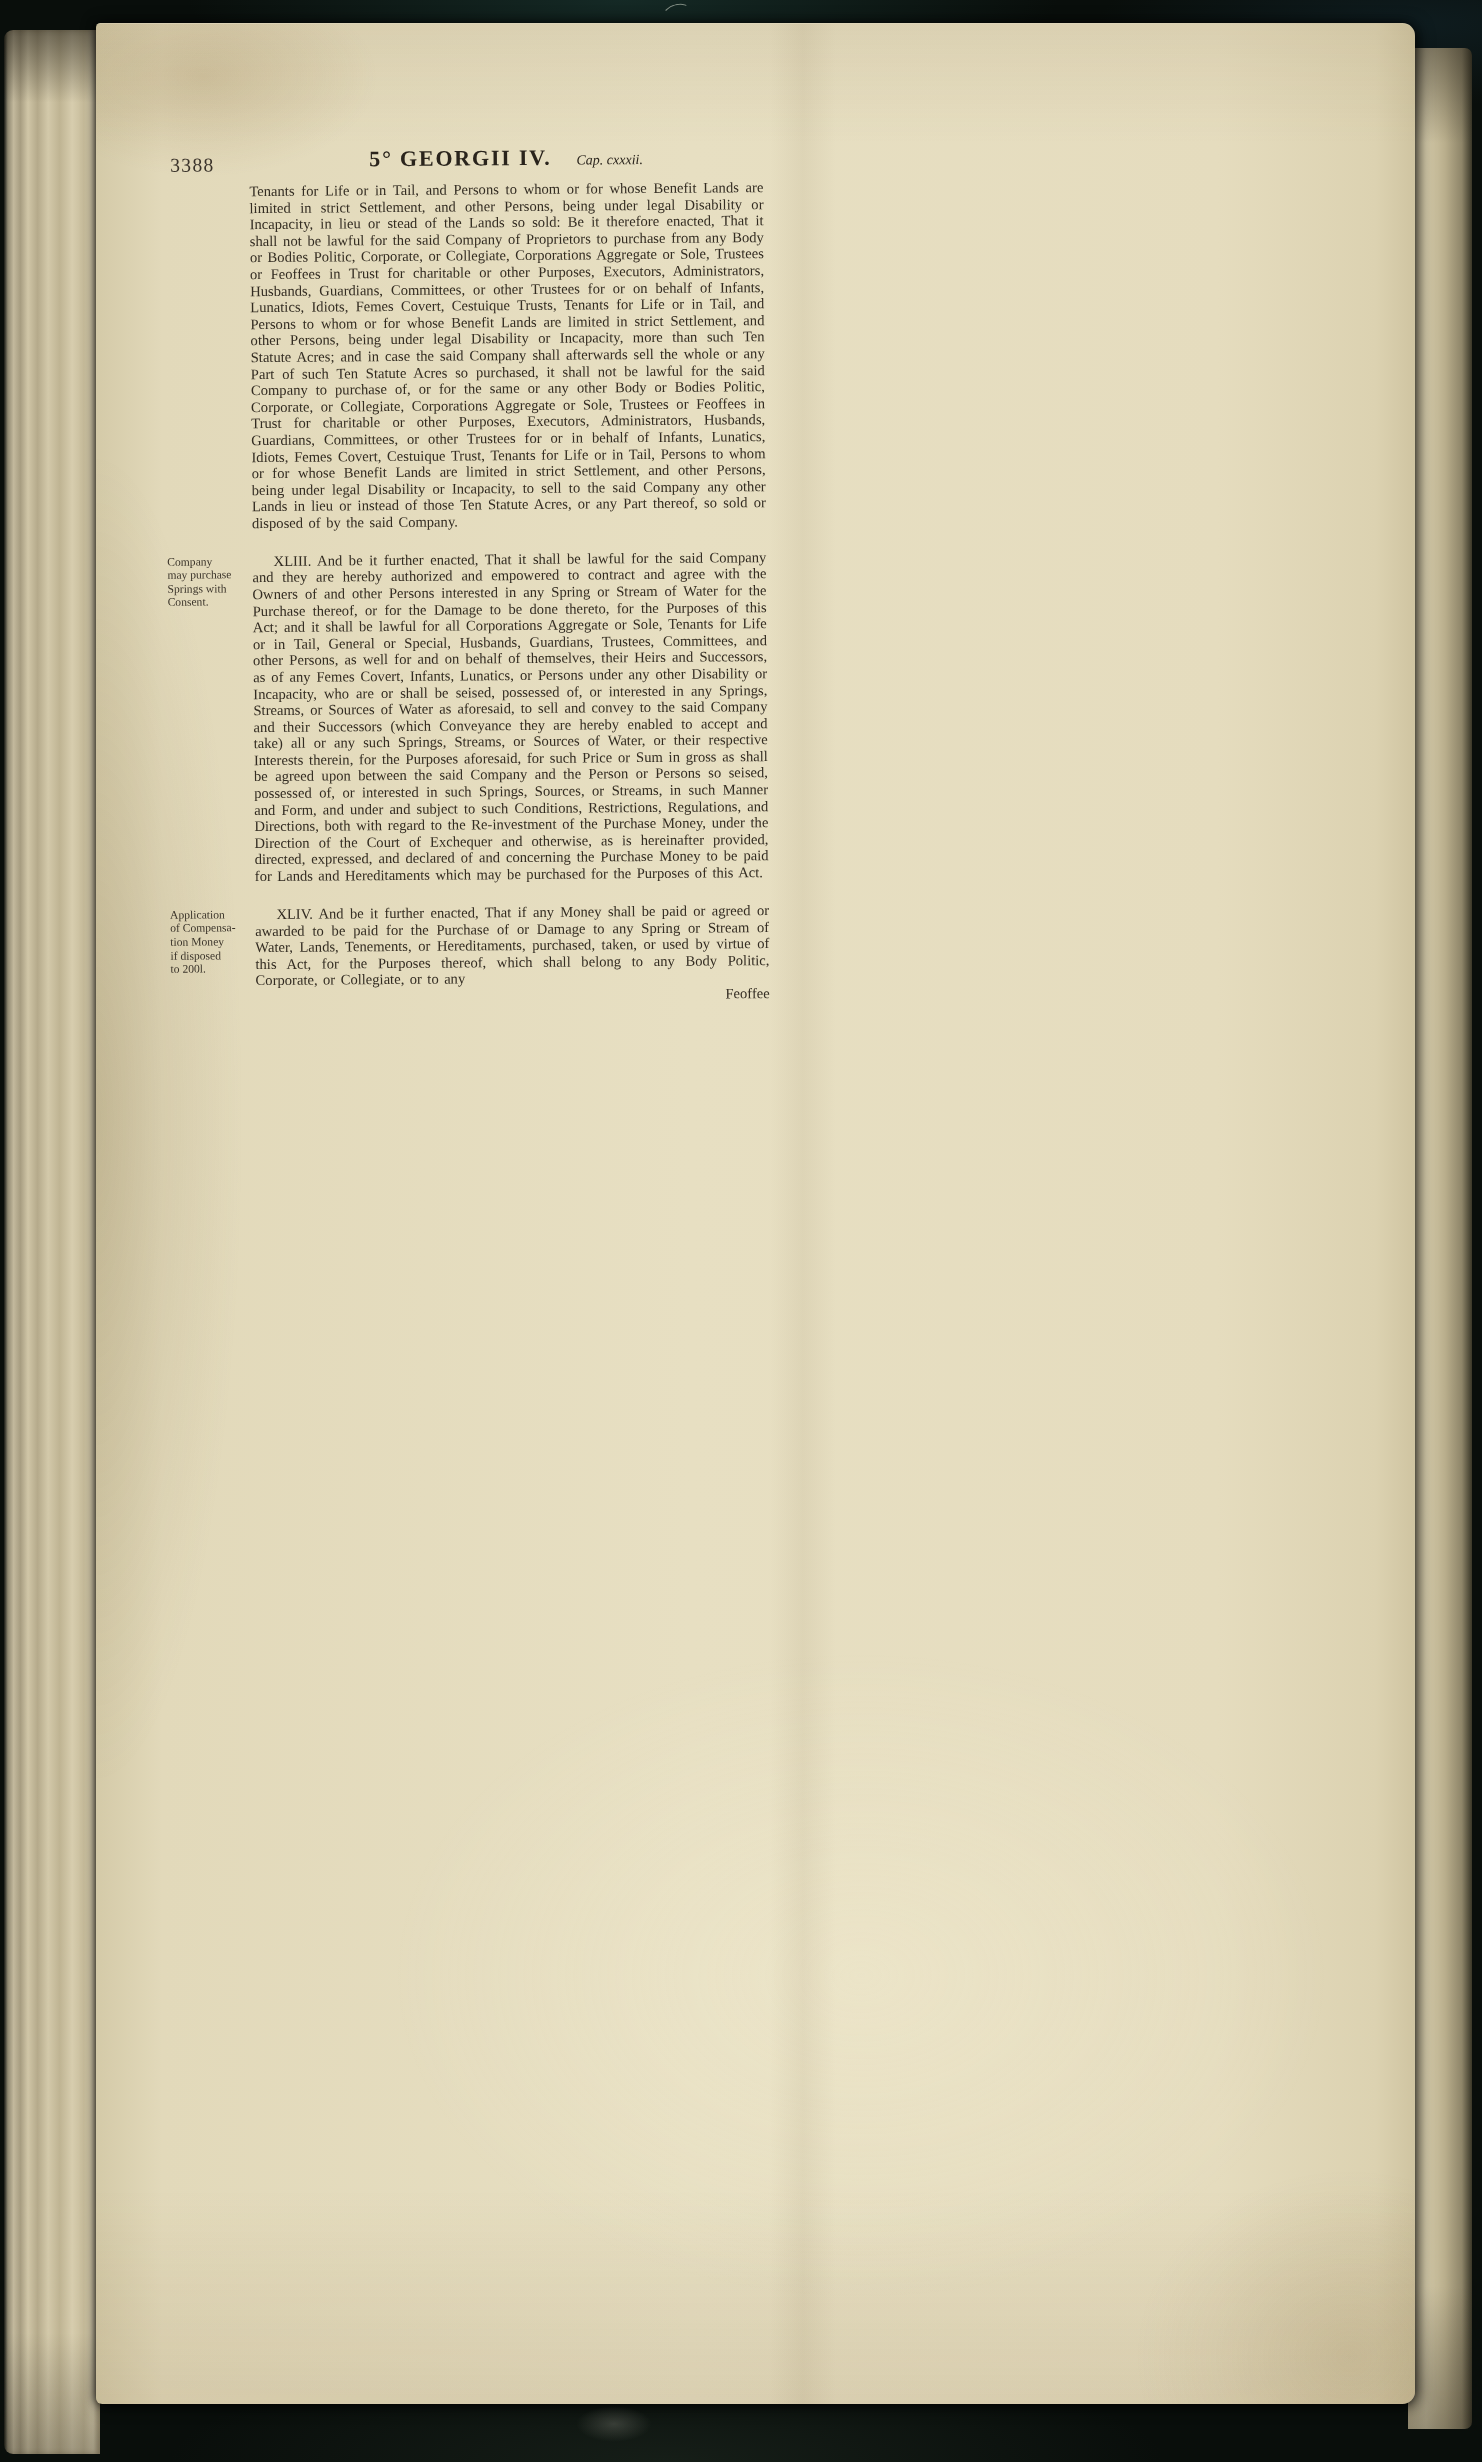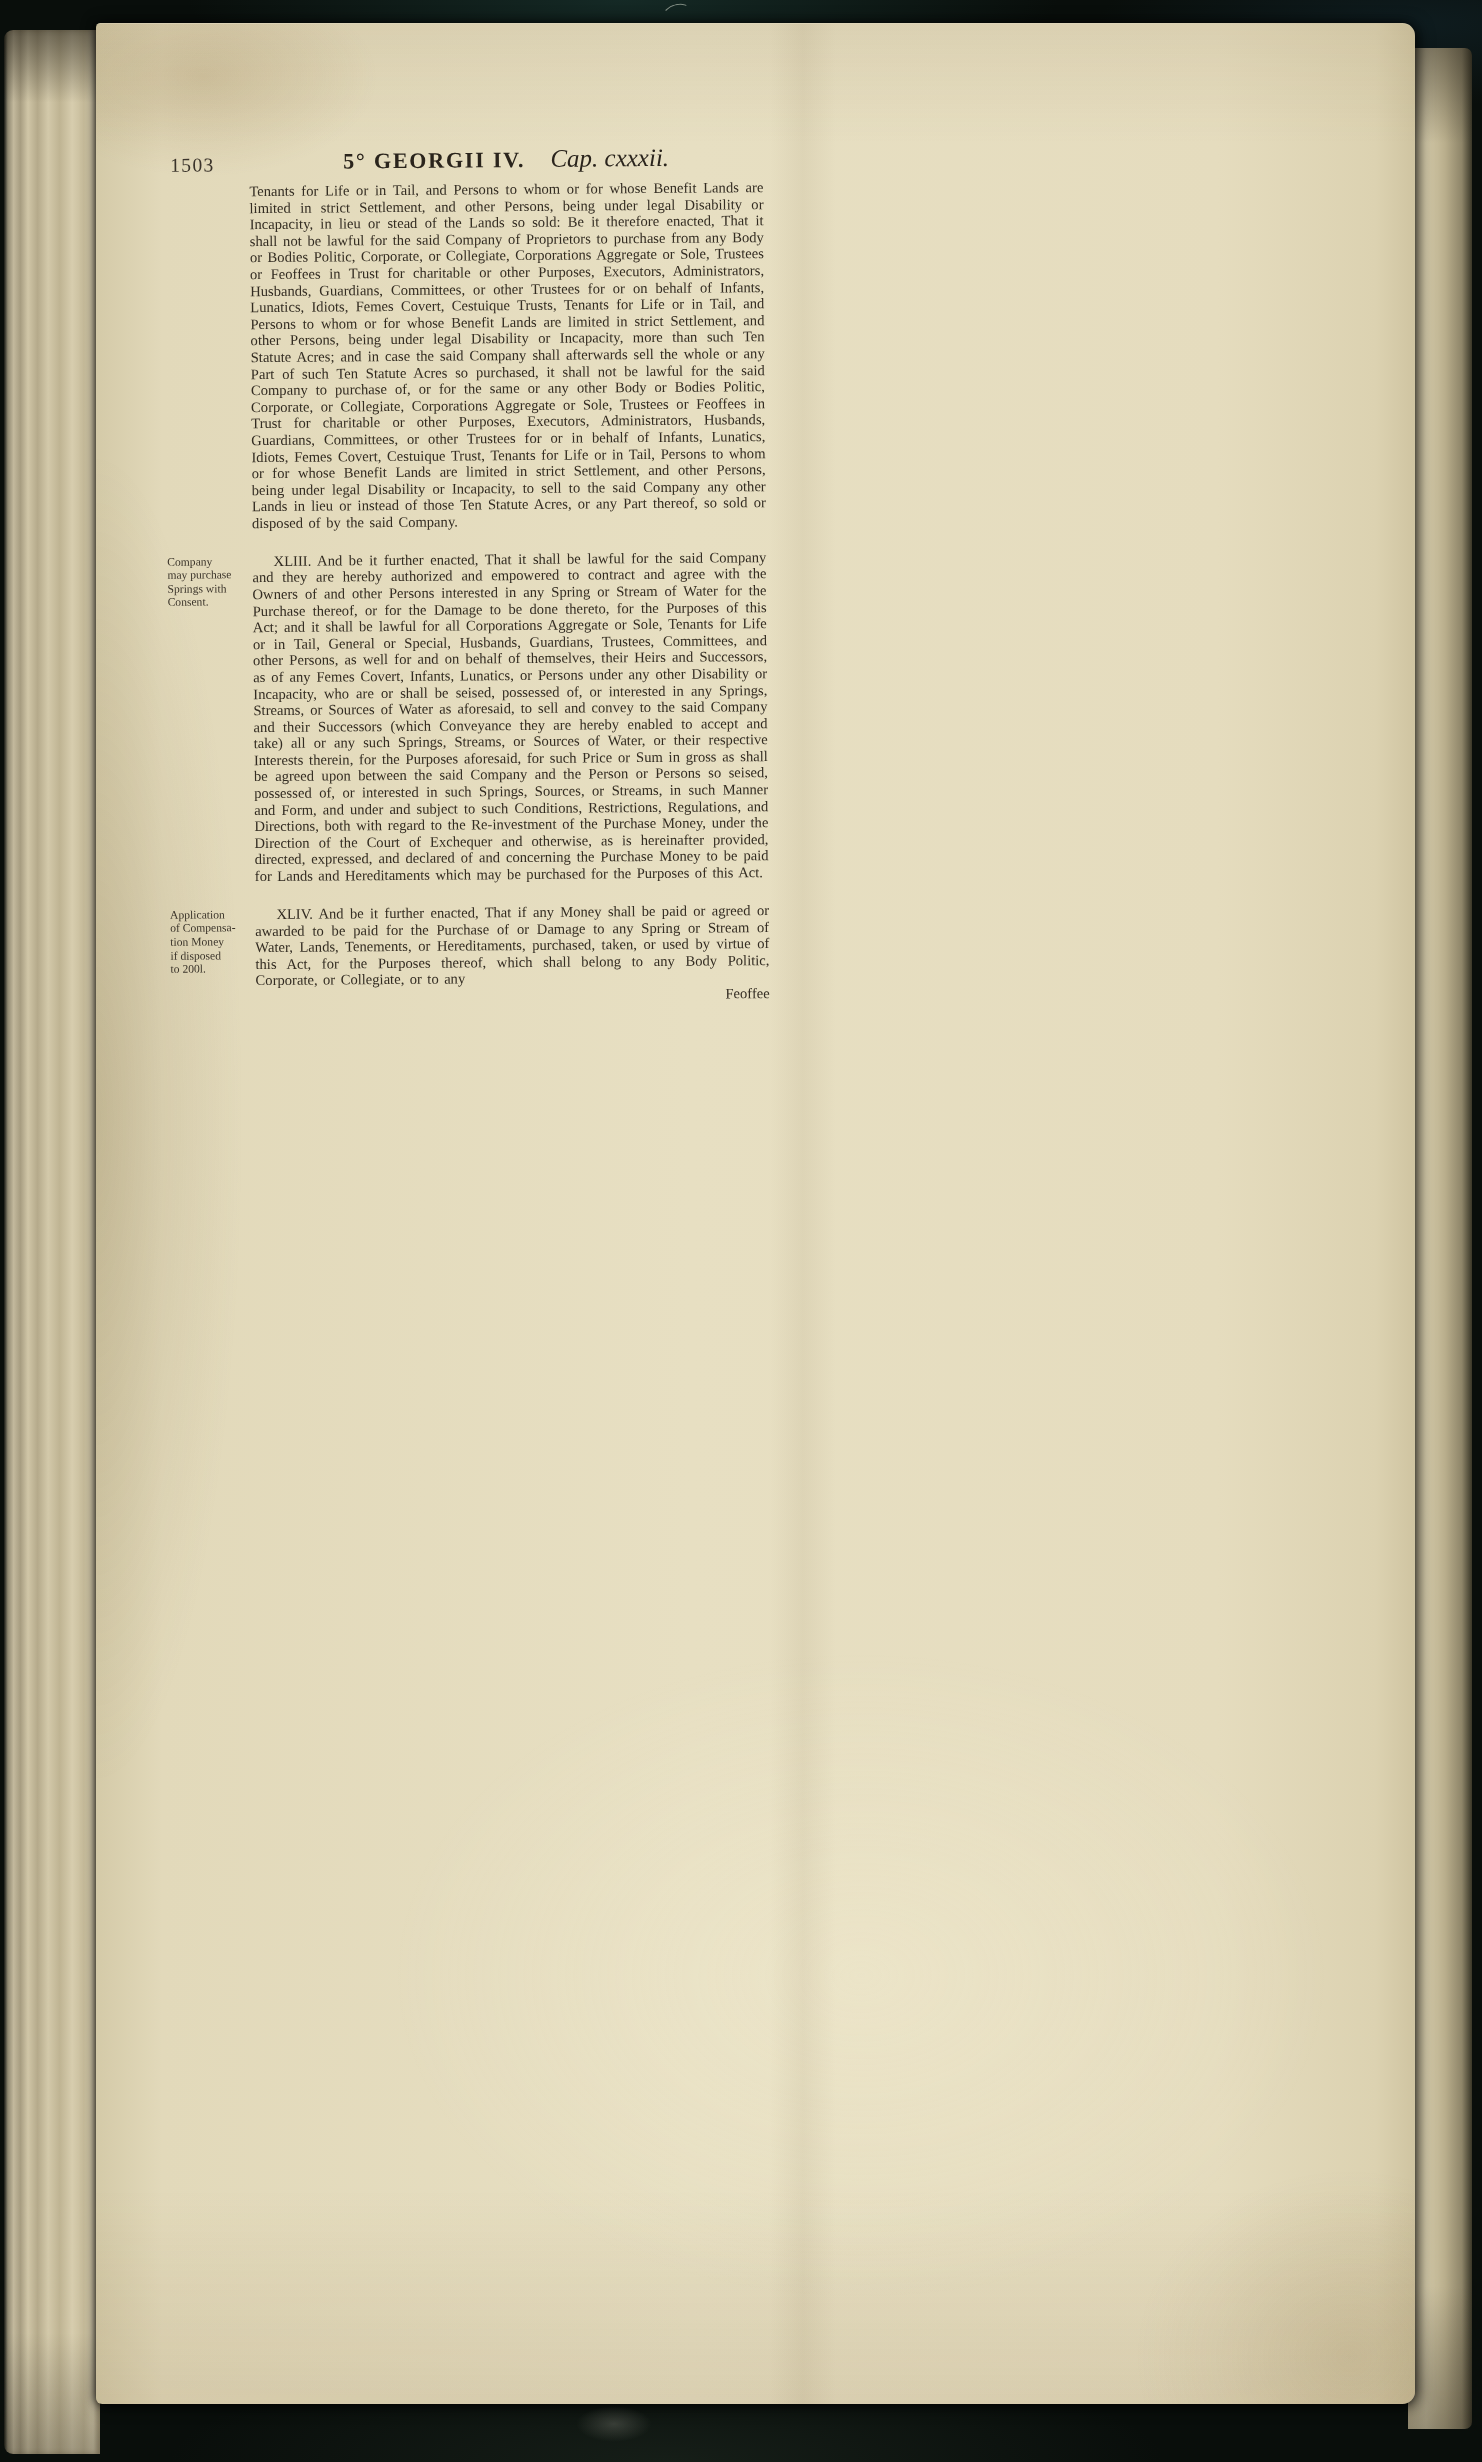--- a/index.html
+++ b/index.html
@@ -72,21 +72,21 @@
   .page-number {
     position: absolute; left: 76px; top: 128px;
     font-size: 19.6px; letter-spacing: 1.3px; color: #3a332a;
   }
 
   .running-header {
     position: absolute; left: 155px; top: 121px; width: 514px;
     text-align: center; white-space: nowrap; color: #2a241c;
   }
   .running-header .statute { font-size: 22px; font-weight: bold; letter-spacing: 1.8px; }
-  .running-header .chapter { font-size: 25px; font-style: italic; margin-left: 25px; }
+  .running-header .chapter { font-size: 14px; font-style: italic; margin-left: 25px; }
 
   .text-col { position: absolute; left: 155px; top: 157px; width: 514px; }
 
   .para {
     margin: 0; font-size: 14.6px; line-height: 16.6px;
     text-align: justify; word-spacing: 1.8px; color: #332c22;
   }
   .section { position: relative; margin-top: 21.3px; }
   .para.indented { text-indent: 21.3px; }
 
@@ -106,21 +106,21 @@
 <div class="page-stack-left"></div>
 <div class="page-edge-right"></div>
 <div class="thread"></div>
 <div class="bottom-smudge"></div>
 
 <div class="page">
   <div class="fold-shadow"></div>
 
   <div class="text-rotor">
 
-    <div class="page-number">1503</div>
+    <div class="page-number">3388</div>
 
     <div class="running-header">
       <span class="statute">5° GEORGII IV.</span><span class="chapter">Cap. cxxxii.</span>
     </div>
 
     <div class="text-col">
 
       <p class="para continuation">Tenants for Life or in Tail, and Persons to whom or for whose Benefit Lands are limited in strict Settlement, and other Persons, being under legal Disability or Incapacity, in lieu or stead of the Lands so sold: Be it therefore enacted, That it shall not be lawful for the said Company of Proprietors to purchase from any Body or Bodies Politic, Corporate, or Collegiate, Corporations Aggregate or Sole, Trustees or Feoffees in Trust for charitable or other Purposes, Executors, Administrators, Husbands, Guardians, Committees, or other Trustees for or on behalf of Infants, Lunatics, Idiots, Femes Covert, Cestuique Trusts, Tenants for Life or in Tail, and Persons to whom or for whose Benefit Lands are limited in strict Settlement, and other Persons, being under legal Disability or Incapacity, more than such Ten Statute Acres; and in case the said Company shall afterwards sell the whole or any Part of such Ten Statute Acres so purchased, it shall not be lawful for the said Company to purchase of, or for the same or any other Body or Bodies Politic, Corporate, or Collegiate, Corporations Aggregate or Sole, Trustees or Feoffees in Trust for charitable or other Purposes, Executors, Administrators, Husbands, Guardians, Committees, or other Trustees for or in behalf of Infants, Lunatics, Idiots, Femes Covert, Cestuique Trust, Tenants for Life or in Tail, Persons to whom or for whose Benefit Lands are limited in strict Settlement, and other Persons, being under legal Disability or Incapacity, to sell to the said Company any other Lands in lieu or instead of those Ten Statute Acres, or any Part thereof, so sold or disposed of by the said Company.</p>
 
       <div class="section">

